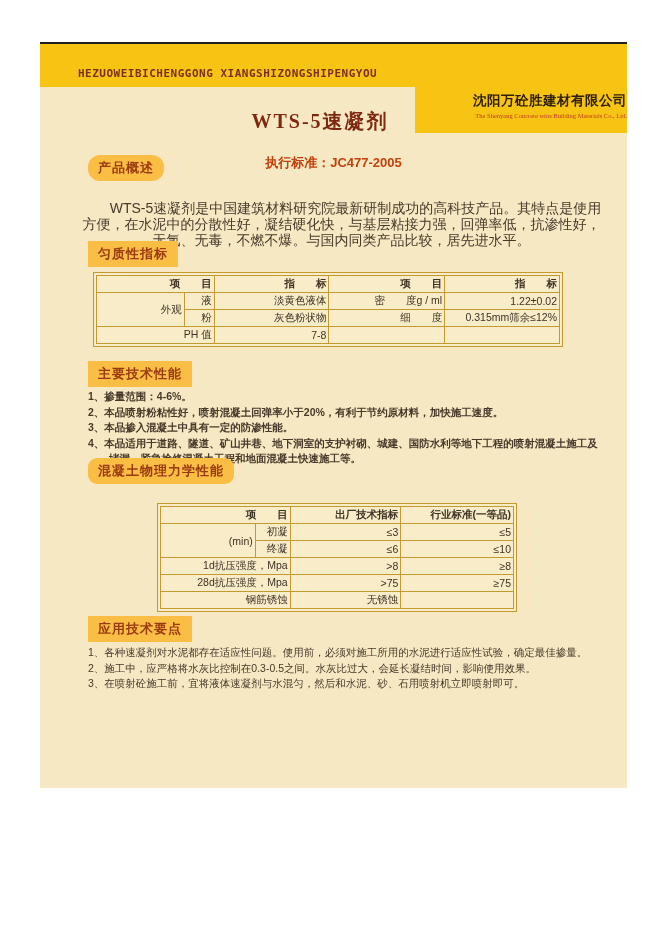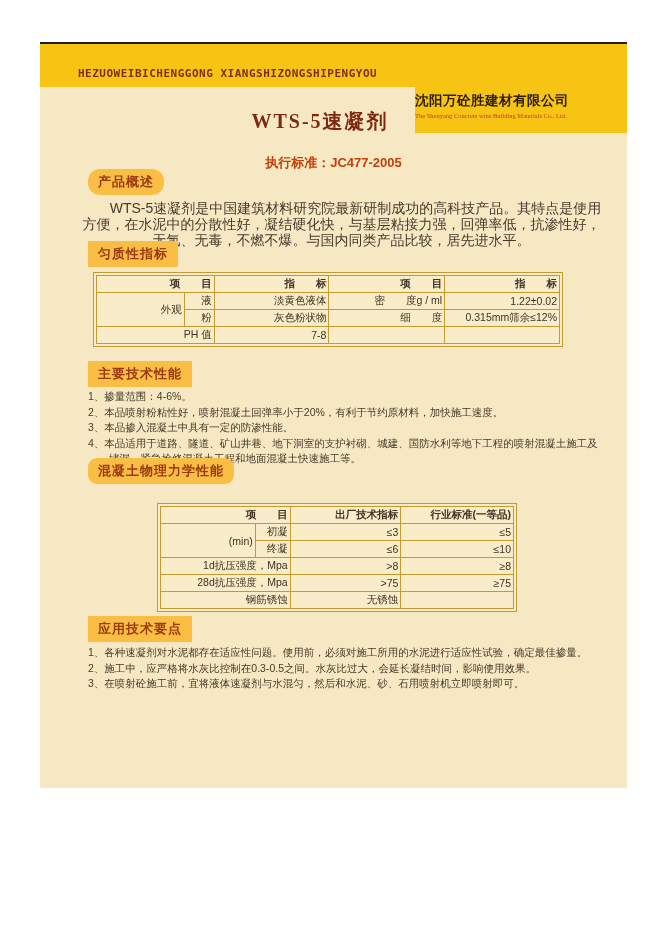--- a/index.html
+++ b/index.html
@@ -7,53 +7,53 @@
   .canvas { position:relative; width:667px; height:930px; background:#ffffff; overflow:hidden; }
 
   .page { position:absolute; left:40px; top:42px; width:587px; height:746px; background:#F6E8C2; }
 
   .top-line { position:absolute; left:0; top:0; width:100%; height:2px; background:#1f1f1f; }
   .top-bar { position:absolute; left:0; top:2px; width:100%; height:43px; background:#F7C413; }
   .slogan { position:absolute; left:38px; bottom:7px; font-weight:bold; font-size:11px;
             letter-spacing:0.5px; color:#7B2F1E; font-family:"DejaVu Sans Mono", monospace; }
 
   .company-block { position:absolute; right:0; top:45px; width:212px; height:46px;
-                   background:#F7C413; text-align:left; padding-top:5px; }
+                   background:#F7C413; text-align:right; padding-top:5px; }
   .company-cn { font-size:13.5px; font-weight:bold; color:#2E1F05; letter-spacing:0.5px; }
   .company-en { font-size:6.5px; color:#C23B26; margin-top:2px; font-family:"Liberation Serif", serif; }
 
   .doc-title { position:absolute; left:0; top:66px; width:560px; text-align:center;
                font-family:"Liberation Serif", serif; font-weight:bold; font-size:20px;
                color:#7E2812; letter-spacing:2px; }
 
   .standard { position:absolute; left:0; top:112px; width:587px; text-align:center;
               font-weight:bold; font-size:13px; color:#c2410c; }
 
   .sec-box { position:absolute; display:inline-block; background:#FBBE45; color:#9A3A10;
              font-weight:bold; font-size:13px; padding:4px 10px; letter-spacing:1px; }
-  .box-overview  { left:48px; top:127px;border-radius:12px; }
+  .box-overview  { left:48px; top:113px;border-radius:12px; }
   .box-homog     { left:48px; top:199px; }
   .box-perf      { left:48px; top:319px; }
   .box-concrete  { left:48px; top:416px;border-radius:9px; }
   .box-app       { left:48px; top:574px; }
 
   .overview-body { position:absolute; left:38px; top:158px; width:527px; font-size:14px;
                    color:#46392A; line-height:16px; text-indent:2em;text-align:center; }
 
   .tbl-wrap { position:absolute; border:1px solid #C4992F; padding:2px; background:#F8ECC9; }
   .wrap-homog { left:53px; top:230px; width:470px; }
   .wrap-concrete { left:117px; top:461px; width:360px; }
   table { width:100%; border-collapse:collapse; font-size:10.5px; color:#3D3223; }
   td, th { border:1px solid #C4992F; text-align:right; padding:1px 2px; height:13px;
            font-weight:normal; }
   th { font-weight:bold; }
   .wrap-concrete th { height:15px; }
 
   .num-list { position:absolute; font-size:10.5px; color:#46392A; line-height:15.5px; }
-  .list-perf { left:48px; top:347px; width:518px; }
+  .list-perf { left:48px; top:347px; width:518px;font-weight:bold; }
   .list-app  { left:48px; top:603px; width:522px; }
   .num-list .li { padding-left:21px; text-indent:-21px; }
 </style>
 </head>
 <body>
 
 <div class="canvas">
   <div class="page">
 
     <div class="top-line"></div>

